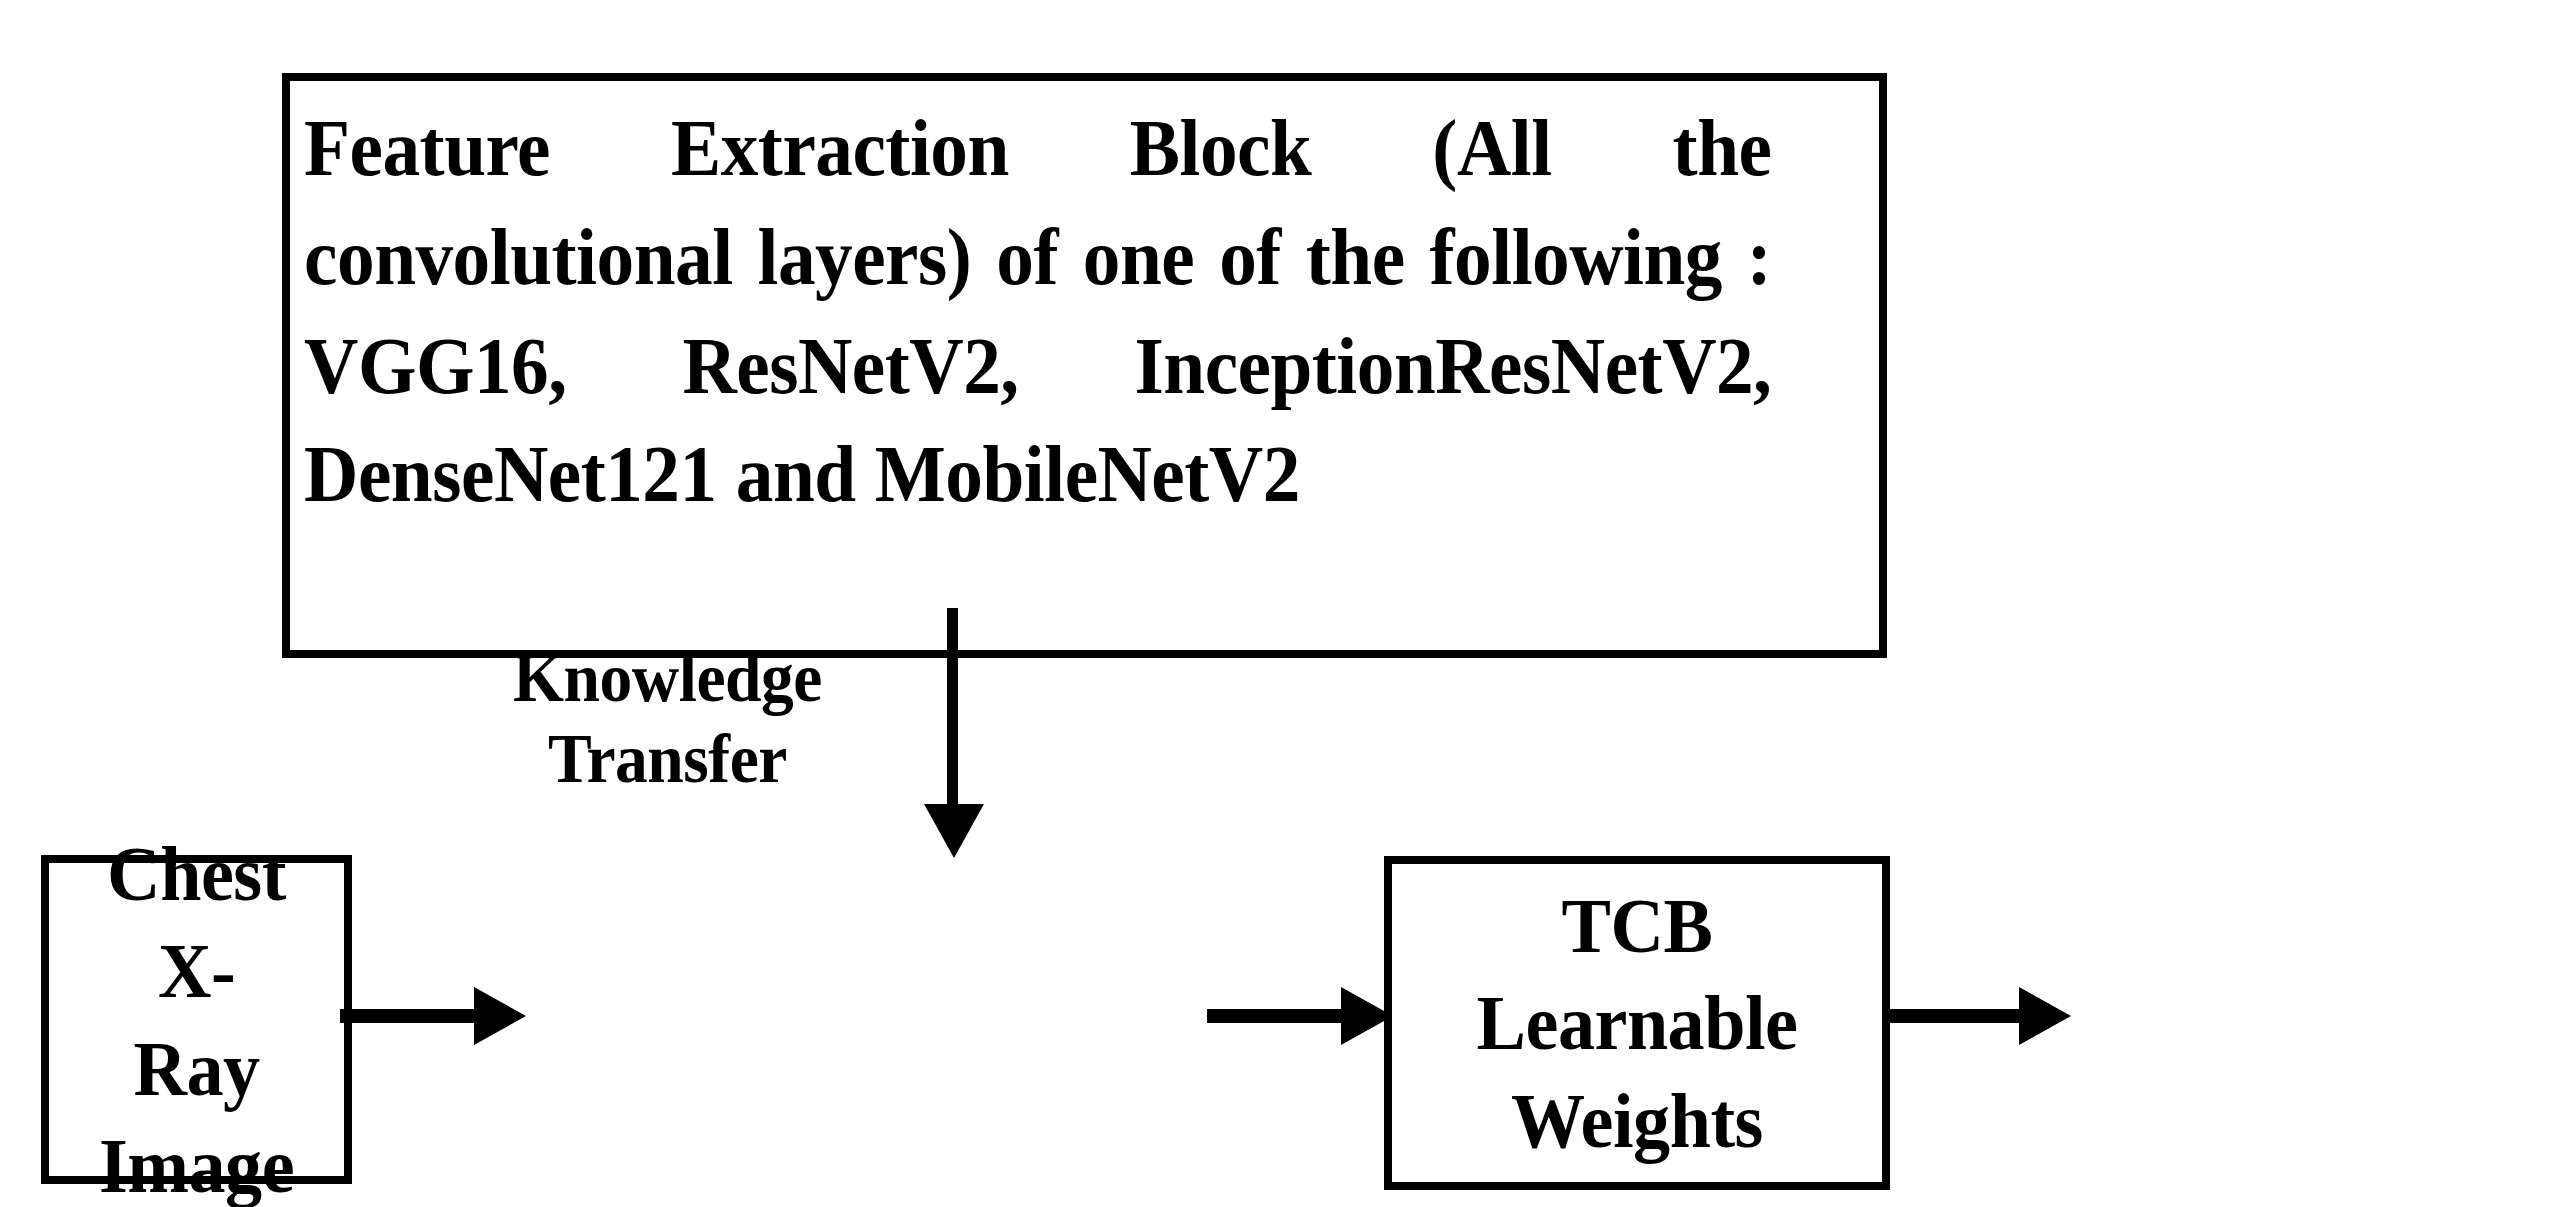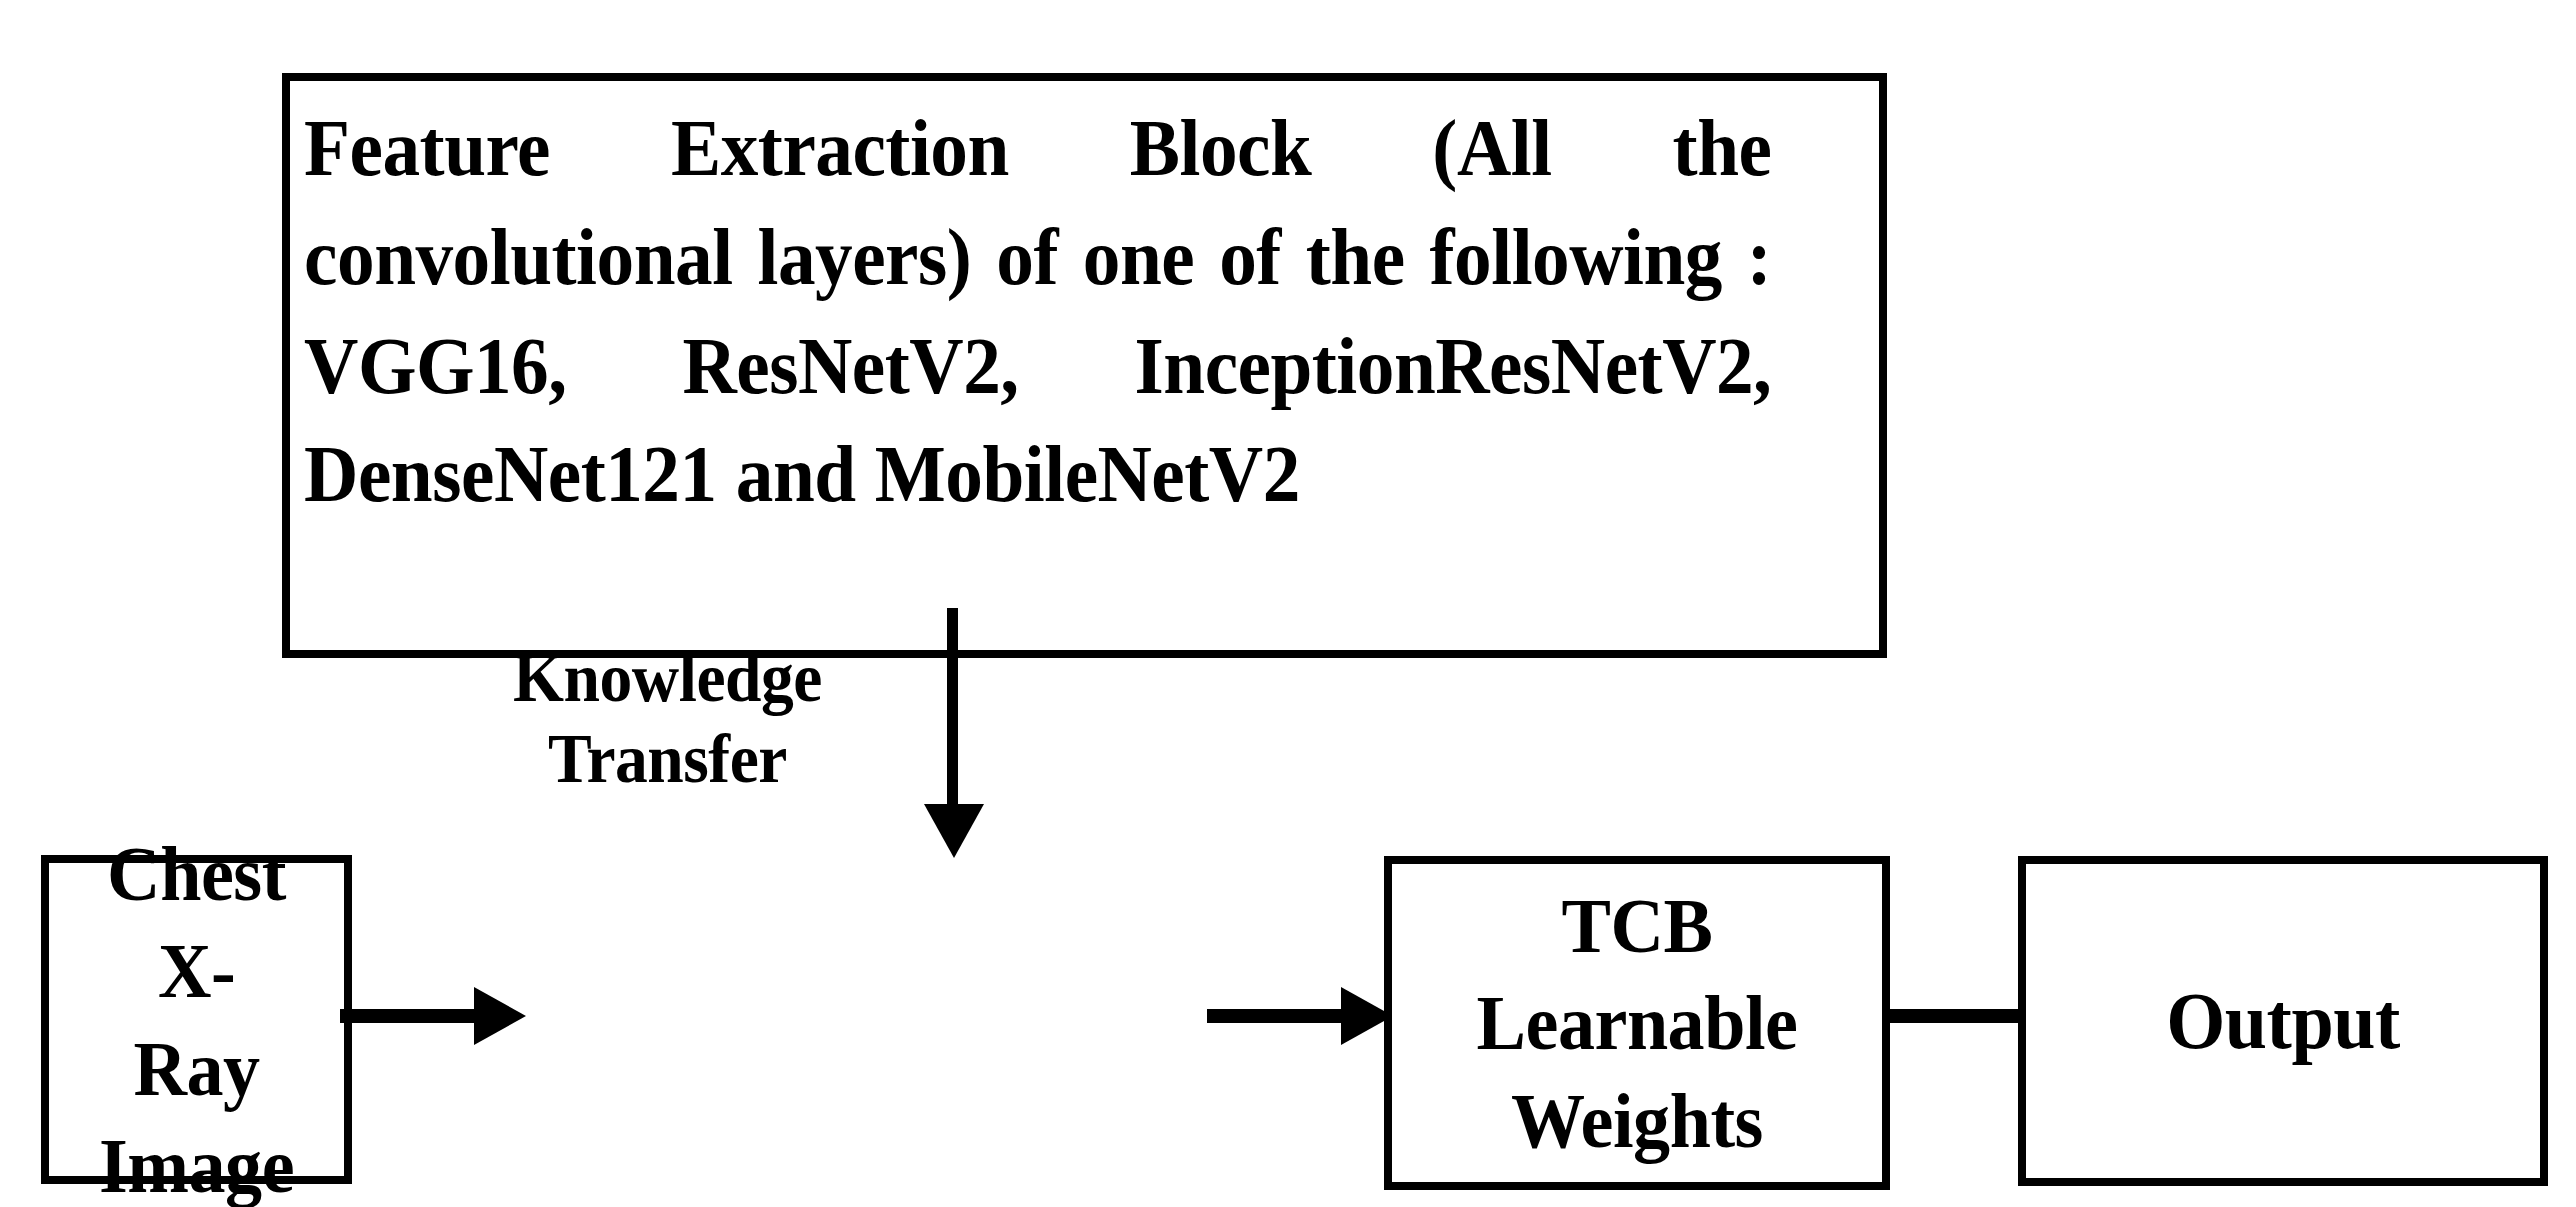--- a/index.html
+++ b/index.html
@@ -186,18 +186,15 @@
 
   <div class="node-box" id="tcb-weights-box">
     <span class="row-box-text">TCB<br>Learnable<br>Weights</span>
   </div>
 
   <div class="h-arrow" id="arrow-tcb-to-output">
     <div class="shaft"></div>
     <div class="head"></div>
   </div>
 
-  <div class="node-box" id="output-box">
-    <span class="row-box-text">Output</span>
-  </div>
 
 </div>
 
 
 </body></html>

